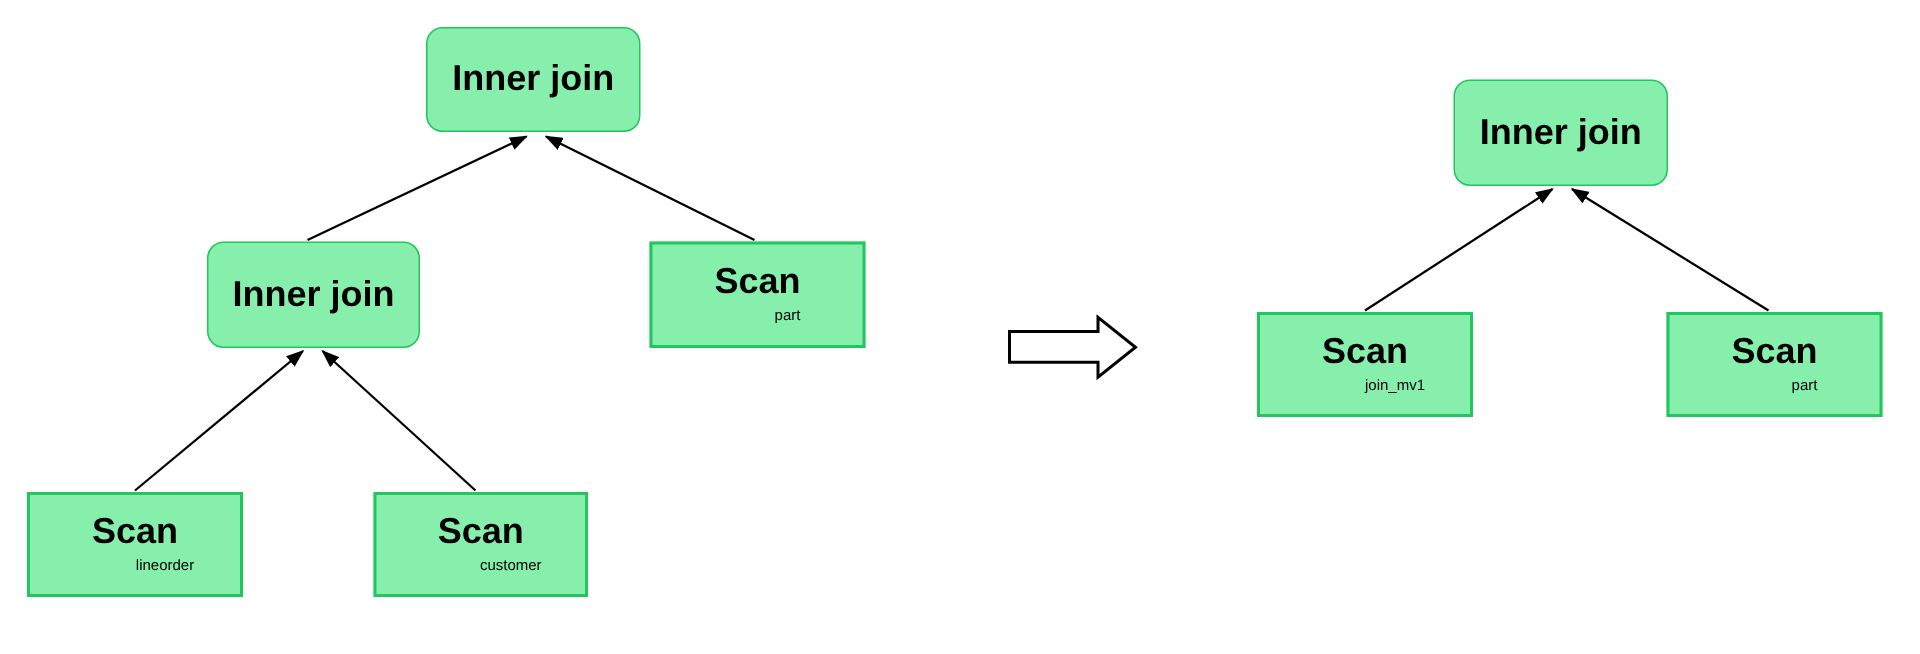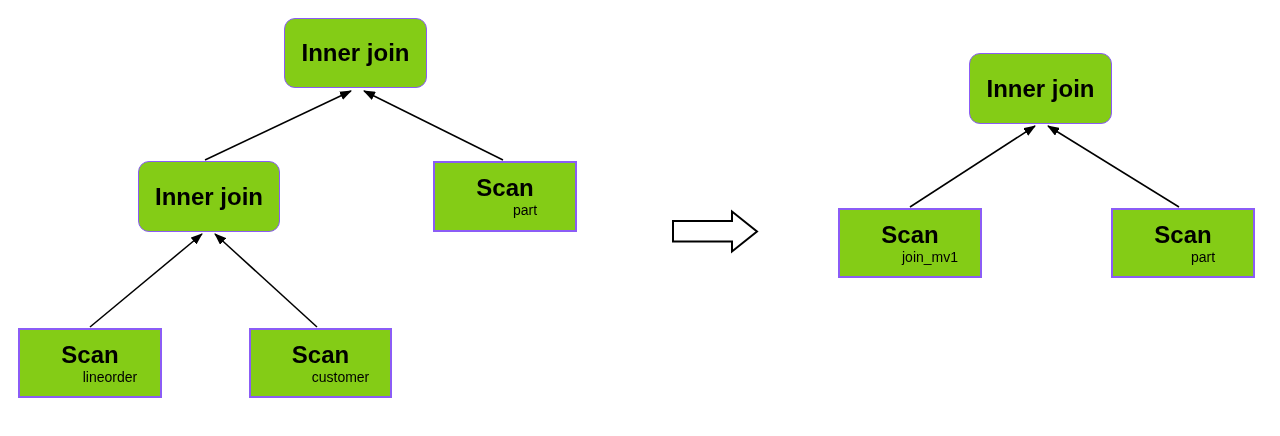--- a/index.html
+++ b/index.html
@@ -19,41 +19,41 @@
     position: absolute;
     left: 0;
     top: 0;
     width: 1280px;
     height: 436px;
     pointer-events: none;
   }
   .node {
     position: absolute;
     box-sizing: border-box;
-    background: #84cc16;
-    border: 2px solid #8b5cf6;
+    background: #86efac;
+    border: 2px solid #22c55e;
     display: flex;
     flex-direction: column;
     align-items: center;
     justify-content: center;
     text-align: center;
     color: #000000;
   }
   .node.rounded {
     border-radius: 11px;
     border-width: 1.5px;
   }
   .node-title {
     font-weight: bold;
     font-size: 24px;
     line-height: 28px;
     white-space: nowrap;
   }
   .node-sub {
-    font-size: 14px;
+    font-size: 10px;
     line-height: 17px;
     white-space: nowrap;
     padding-left: 40px;
   }
 
   
   .n-before-root      { left: 284px;  top: 18px;  width: 143px; height: 70px; }
   .n-before-midjoin   { left: 138px;  top: 161px; width: 142px; height: 71px; }
   .n-before-scanpart  { left: 433px;  top: 161px; width: 144px; height: 71px; }
   .n-before-lineorder { left: 18px;   top: 328px; width: 144px; height: 70px; }

